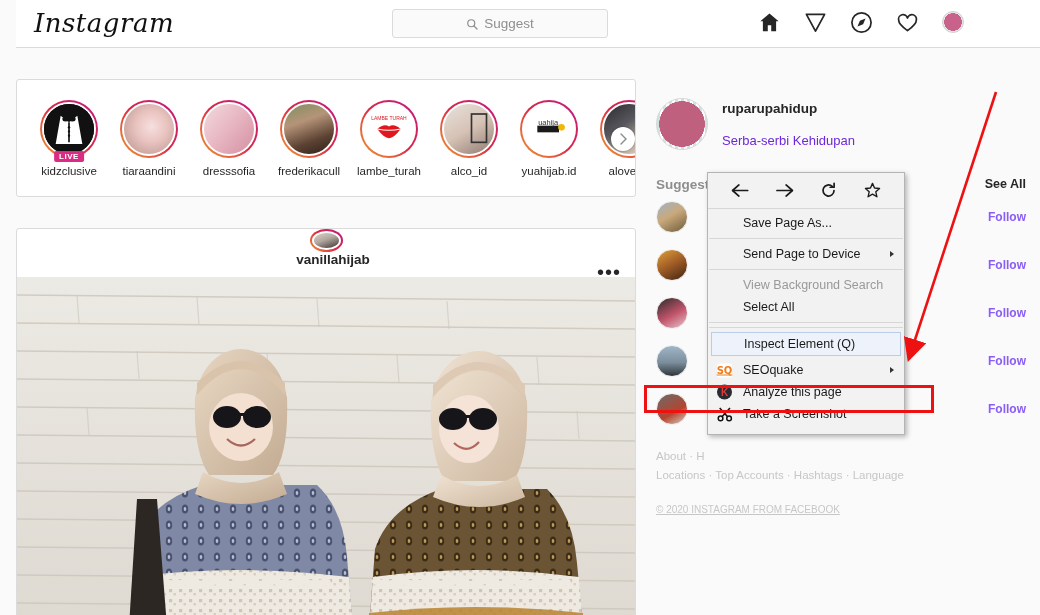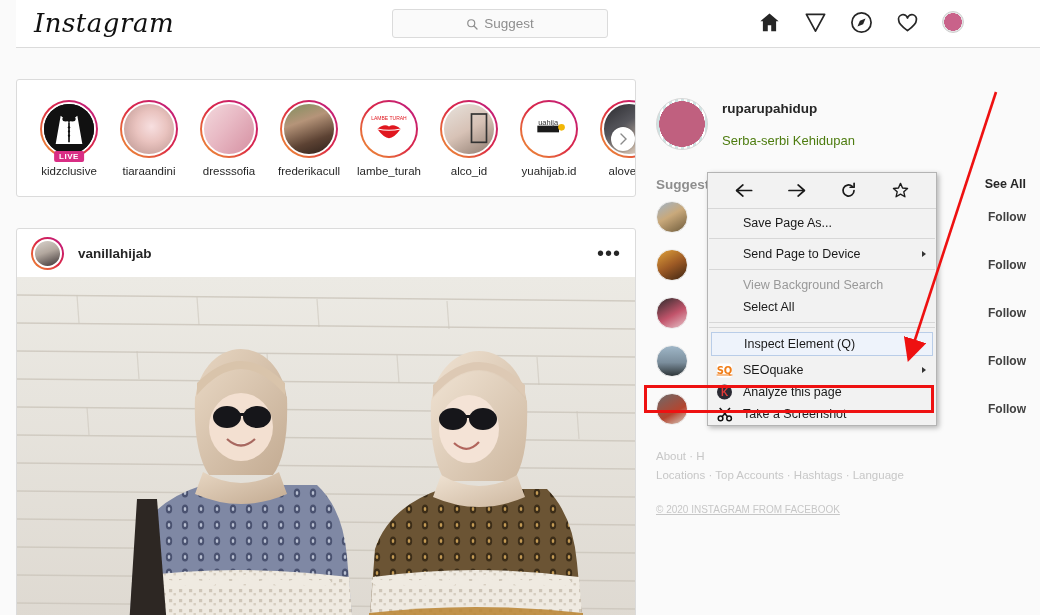--- a/index.html
+++ b/index.html
@@ -69,21 +69,21 @@
     position: absolute; left: 594px; top: 47px; width: 24px; height: 24px;
     border-radius: 50%; background: #fff; box-shadow: 0 0 3px rgba(0,0,0,.25);
     display: flex; align-items: center; justify-content: center; z-index: 5; cursor: pointer;
     color: #777; font-size: 12px;
   }
 
   .post {
     position: absolute; left: 16px; top: 228px; width: 620px; height: 400px;
     background: #fff; border: 1px solid #dbdbdb; border-radius: 3px; overflow: hidden;
   }
-  .post-head { height: 48px; display: flex; align-items: center; padding: 0 14px; }
+  .post-head { height: 48px; display: flex; align-items: center; padding: 0 14px; flex-direction: column; }
   .post-avatar {
     width: 33px; height: 33px; border-radius: 50%; padding: 2px;
     background: linear-gradient(45deg,#f09433,#dc2743,#bc1888);
   }
   .post-avatar .pin { width: 100%; height: 100%; border-radius: 50%; border: 2px solid #fff; overflow: hidden; position: relative;
     background: linear-gradient(160deg,#d9d3cd 0%,#b2a79e 45%,#3a3233 100%); }
   .post-user { margin-left: 14px; font-size: 13.5px; font-weight: bold; color: #262626; cursor: pointer; }
   .post-more { margin-left: auto; font-size: 20px; color: #262626; letter-spacing: 1px; cursor: pointer; line-height: 10px; }
   .post-media { width: 620px; height: 350px; position: relative; overflow: hidden; background: #e7e4de; }
 
@@ -92,45 +92,45 @@
   .me { display: flex; align-items: center; height: 58px; }
   .me-avatar {
     width: 52px; height: 52px; border-radius: 50%;
     background:
       radial-gradient(circle at 50% 50%, #c0607f 0%, #c0607f 64%, rgba(0,0,0,0) 65%),
       repeating-linear-gradient(90deg, #cfe3e3 0 3px, #ffffff 3px 6px);
     border: 1px solid #d7d7d7; flex: 0 0 52px;
   }
   .me-text { margin-left: 14px; }
   .me-name { font-size: 13.5px; font-weight: bold; color: #262626; }
-  .me-sub { font-size: 13px; color: #4d7c0f; margin-top: 17px; }
+  .me-sub { font-size: 13px; color: #6d28d9; margin-top: 17px; }
 
   .sugg-head {
     display: flex; align-items: center; justify-content: space-between;
     margin-top: 22px; height: 18px;
   }
   .sugg-title { font-size: 13.5px; color: #8e8e8e; font-weight: bold; }
   .sugg-see { font-size: 12.5px; color: #262626; font-weight: bold; cursor: pointer; }
 
   .sugg-row { display: flex; align-items: center; height: 48px; }
   .sugg-av { width: 32px; height: 32px; border-radius: 50%; flex: 0 0 32px; overflow: hidden; border: 1px solid #eee; }
   .sugg-meta { margin-left: 12px; flex: 1 1 auto; }
-  .sugg-follow { font-size: 12px; color: #404040; font-weight: bold; cursor: pointer; margin-left: auto; }
+  .sugg-follow { font-size: 12px; color: #8b5cf6; font-weight: bold; cursor: pointer; margin-left: auto; }
 
   .footer { margin-top: 14px; width: 350px; }
   .footer .fl { font-size: 11.5px; color: #c7c7c7; line-height: 19px; }
   .footer .copy { font-size: 10px; color: #c7c7c7; margin-top: 19px; text-decoration: underline; }
 
   
   .ctx {
-    position: absolute; left: 707px; top: 172px; width: 230px;
+    position: absolute; left: 707px; top: 172px; width: 198px;
     background: #f2f2f2; border: 1px solid #b4b4b4;
     box-shadow: 2px 2px 5px rgba(0,0,0,.28);
     font-size: 12.5px; color: #1a1a1a; z-index: 40;
-    padding-bottom: 0;
+    padding-bottom: 9px;
   }
   .ctx-toolbar {
     height: 36px; display: flex; align-items: center; justify-content: space-around;
     border-bottom: 1px solid #d7d7d7; padding: 0 10px;
   }
   .ctx-toolbar .tb { width: 26px; height: 24px; display: flex; align-items: center; justify-content: center; cursor: pointer; }
   .ctx-list { padding: 3px 0 0 0; }
   .ctx-item {
     height: 22px; display: flex; align-items: center;
     padding-left: 35px; padding-right: 10px; position: relative; cursor: pointer;

